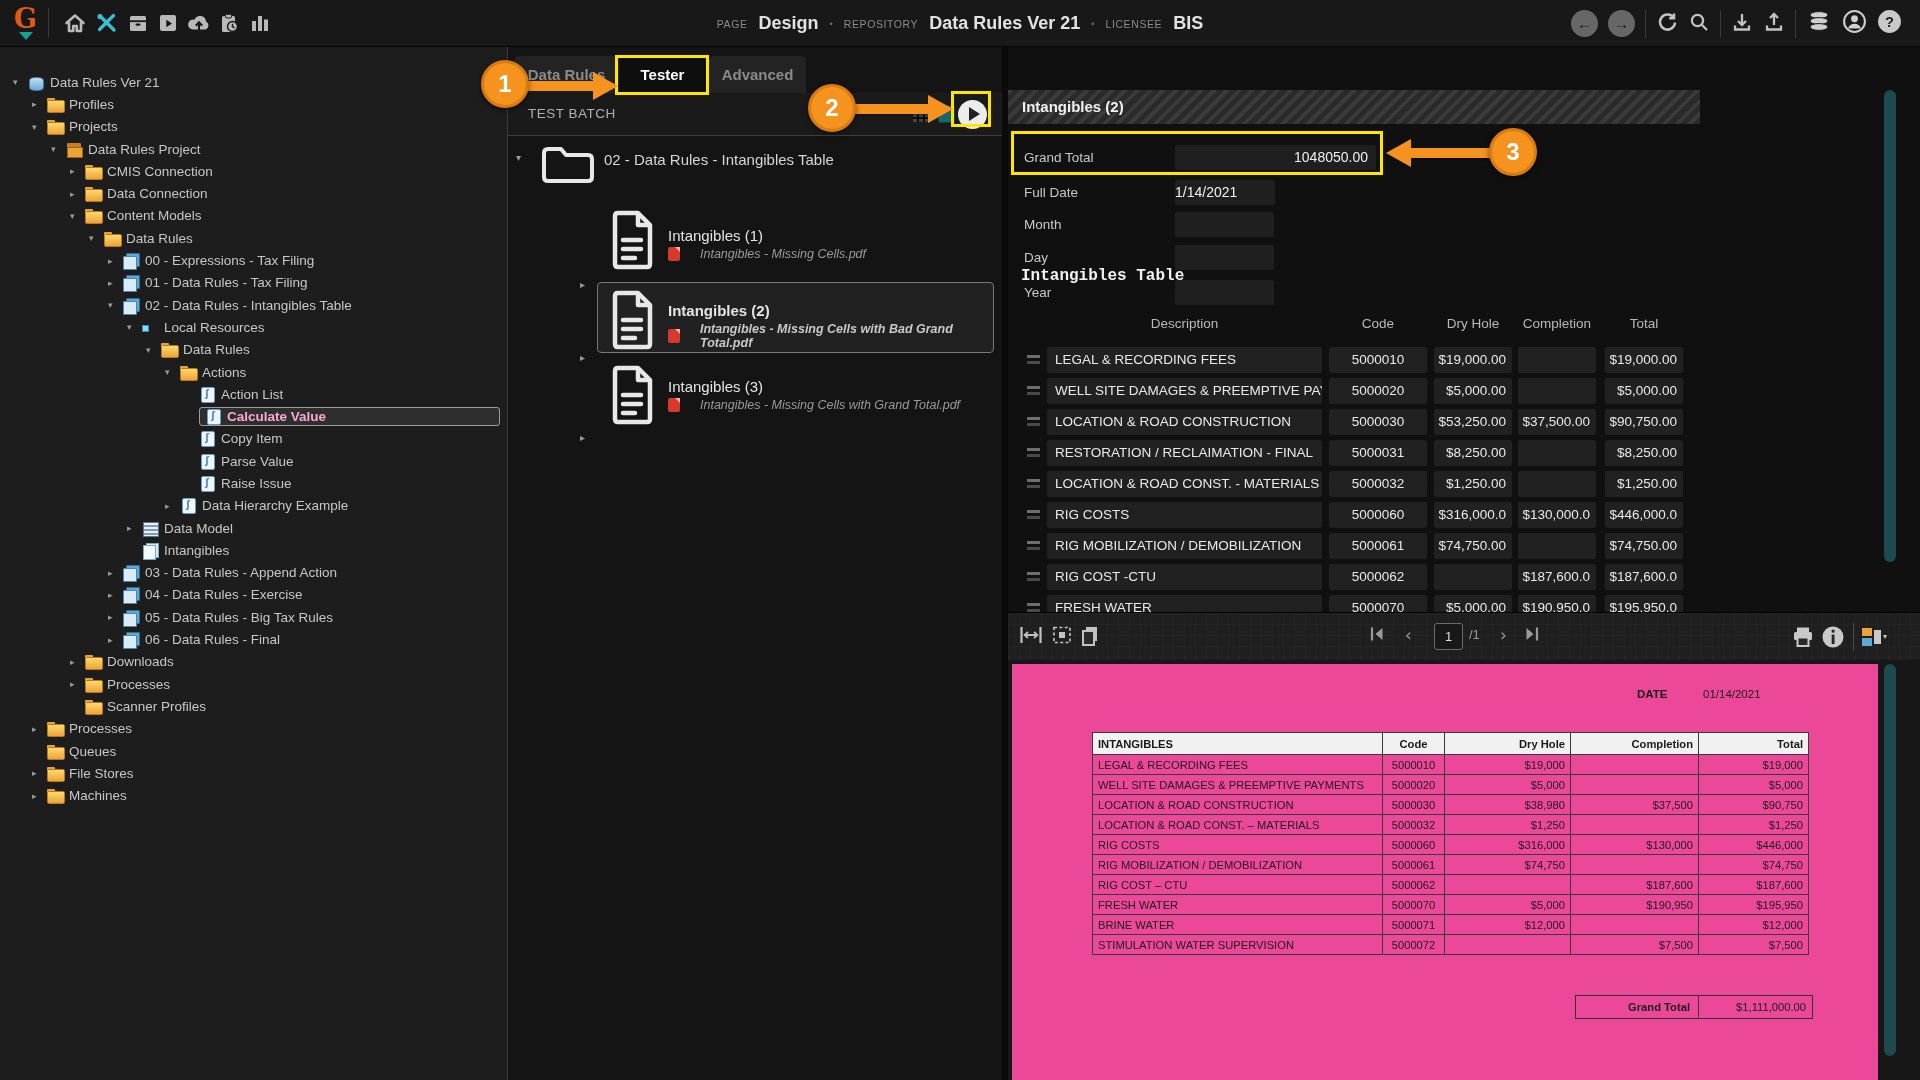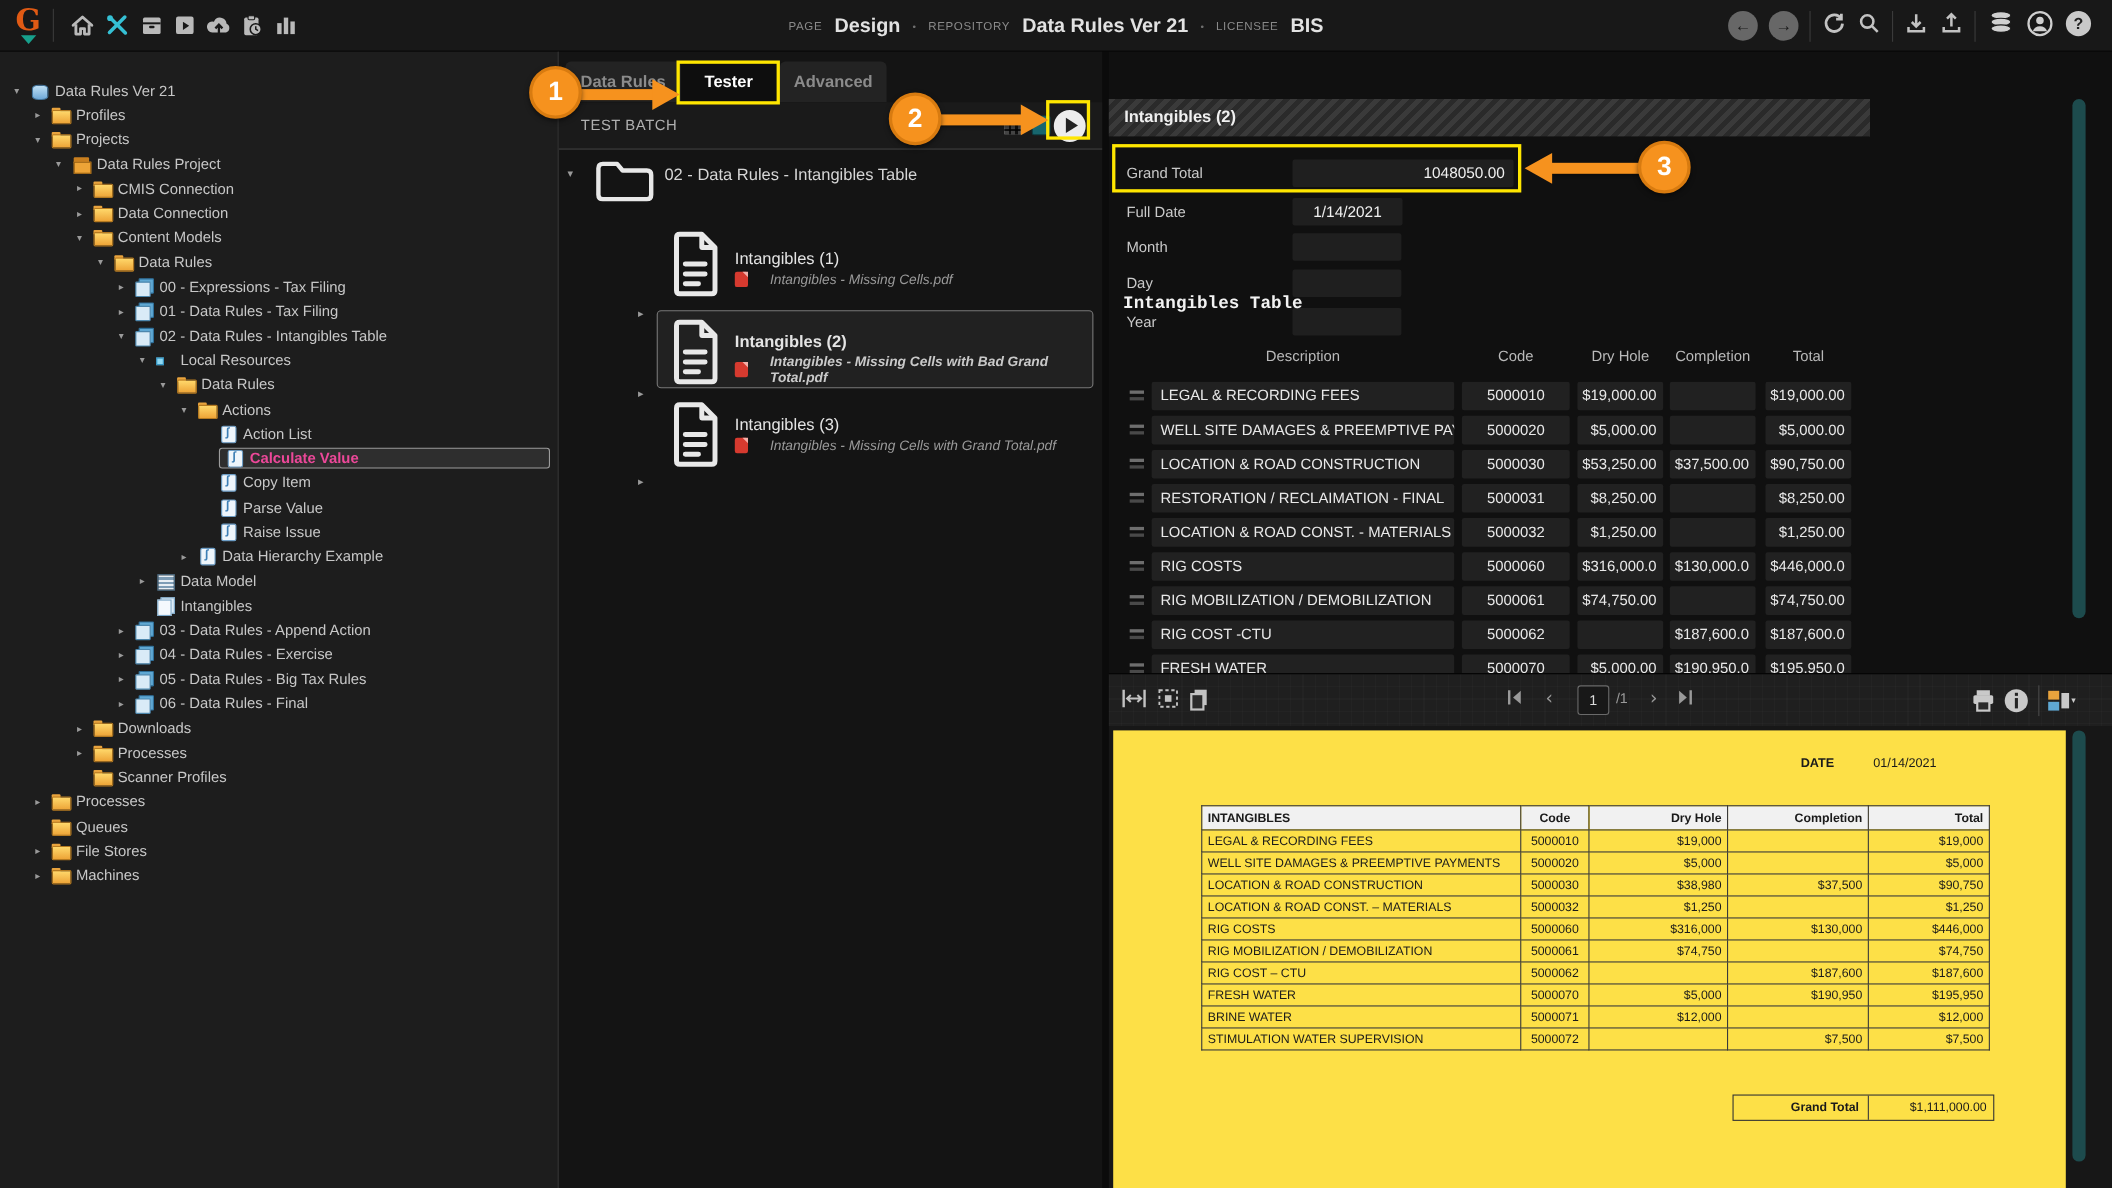--- a/index.html
+++ b/index.html
@@ -19,21 +19,21 @@
   .tb-right { position:absolute; right:18px; top:0; height:47px; display:flex; align-items:center; gap:10px; }
   .nav-circ { width:27px; height:27px; border-radius:50%; background:#676767; color:#191919; font-weight:bold; font-size:15px; display:flex; align-items:center; justify-content:center; cursor:pointer; }
   .vdiv { width:1px; height:28px; background:#3a3a3a; }
 
   
   #tree-panel { position:absolute; left:0; top:47px; width:508px; height:1033px; background:#1d1d1d; border-right:1px solid #3b3b3b; overflow:hidden; }
   #tree { padding-top:24px; }
   .trow { height:22.3px; display:flex; align-items:center; padding-left:calc(13px + var(--lv)*19px); color:#c7c7c7; font-size:13.5px; white-space:nowrap; cursor:pointer; }
   .tarrow { width:15px; flex:none; font-size:9px; color:#9a9a9a; text-align:left; }
   .tlabel { margin-left:5px; }
-  .selbox { display:flex; align-items:center; flex:1; margin-right:7px; border:1px solid #9c9c9c; background:#2e2e2e; border-radius:3px; padding:1px 5px; color:#ec4899; }
+  .selbox { display:flex; align-items:center; flex:1; margin-right:7px; border:1px solid #9c9c9c; background:#2e2e2e; border-radius:3px; padding:1px 5px; color:#f9a8d4; }
   .selbox .tlabel { font-weight:bold; }
 
   
   .ic { display:inline-block; width:17px; height:15px; position:relative; flex:none; vertical-align:middle; }
   .ic-folder::before { content:""; position:absolute; left:0; top:1px; width:8px; height:4px; background:#e8a33d; border-radius:1px 1px 0 0; }
   .ic-folder::after { content:""; position:absolute; left:0; top:3px; width:16px; height:11px; background:linear-gradient(180deg,#ffd86b,#eda437); border-radius:1.5px; border:1px solid #b57a20; }
   .ic-folderres i { position:absolute; left:0px; top:5px; width:7px; height:7px; background:#8fd8f2; border:1px solid #2d8fbf; z-index:2; }
   .ic-db::before { content:""; position:absolute; left:1px; top:2px; width:13px; height:12px; background:linear-gradient(180deg,#bfe0f5,#6fa9d8); border-radius:6px/3.5px; border:1px solid #44769e; }
   .ic-pkg::before { content:""; position:absolute; left:1px; top:1px; width:14px; height:6px; background:#c97f1f; border-radius:1px; }
   .ic-pkg::after { content:""; position:absolute; left:1px; top:5px; width:14px; height:9px; background:#eda437; border:1px solid #9a6213; }
@@ -82,21 +82,21 @@
   .ct-tot  { left:597px; width:78px; text-align:right; padding-right:6px; }
 
   
   #vtoolbar { position:absolute; left:0; top:565px; width:912px; height:48px; background:#1f1f1f; border-top:1px solid #000;
     background-image:repeating-linear-gradient(90deg,rgba(255,255,255,.02) 0 1px,transparent 1px 11px),repeating-linear-gradient(180deg,rgba(255,255,255,.02) 0 1px,transparent 1px 11px); }
   .vt-ico { position:absolute; top:12px; cursor:pointer; }
   .pagebox { position:absolute; left:426px; top:10px; width:29px; height:27px; background:#181818; border:1px solid #6a6a6a; border-radius:3px; color:#dcdcdc; font-size:13px; text-align:center; line-height:25px; cursor:text; }
   .pagetotal { position:absolute; left:461px; top:14px; color:#9a9a9a; font-size:13px; }
   .chev { position:absolute; top:12px; color:#9a9a9a; font-size:17px; cursor:pointer; font-family:"DejaVu Sans",sans-serif; }
   #docarea { position:absolute; left:0; top:613px; width:912px; height:420px; background:#171717; }
-  #docpage { position:absolute; left:4px; top:4px; width:866px; height:416px; background:#fde047; color:#1a1a1a; }
+  #docpage { position:absolute; left:4px; top:4px; width:866px; height:416px; background:#ec4899; color:#1a1a1a; }
   .doc-date-label { position:absolute; left:625px; top:24px; font-size:11.5px; font-weight:bold; }
   .doc-date-value { position:absolute; left:691px; top:24px; font-size:11.5px; }
   #doctable { position:absolute; left:80px; top:68px; border-collapse:collapse; font-size:11.2px; }
   #doctable th, #doctable td { border:1px solid #3a3a3a; height:20px; padding:0 5px; white-space:nowrap; overflow:hidden; }
   #doctable th { height:22px; background:#f1f1f1; font-weight:bold; }
   #doctable .dleft { text-align:left; } #doctable .dcent { text-align:center; } #doctable .drt { text-align:right; }
   #docgt { position:absolute; left:563px; top:331px; display:flex; border:1px solid #333; font-size:11.2px; }
   #docgt .gl { width:123px; height:22px; line-height:22px; text-align:right; padding-right:8px; font-weight:bold; border-right:1px solid #3a3a3a; }
   #docgt .gv { width:113px; height:22px; line-height:22px; text-align:right; padding-right:6px; }
 
@@ -438,21 +438,21 @@
 </div>
 
 <div id="right-panel">
   <div class="hatch">
     <span class="ht">Intangibles (2)</span>
   </div>
 
   <span class="fld-label" style="top:98px">Grand Total</span>
   <div class="fld-input" style="top:98px;width:201px;text-align:right;padding-right:8px">1048050.00</div>
   <span class="fld-label" style="top:133px">Full Date</span>
-  <div class="fld-input" style="top:133px;width:100px;text-align:center">1/14/2021</div>
+  <div class="fld-input" style="top:133px;width:100px;text-align:left">1/14/2021</div>
   <span class="fld-label" style="top:165px">Month</span>
   <div class="fld-input" style="top:165px;width:99px"></div>
   <span class="fld-label" style="top:198px">Day</span>
   <div class="fld-input" style="top:198px;width:99px"></div>
   <span class="fld-label" style="top:233px">Year</span>
   <div class="fld-input" style="top:233px;width:99px"></div>
 
   <div class="sec-title">Intangibles Table</div>
   <span class="col-h" style="left:39px;width:275px">Description</span>
   <span class="col-h" style="left:321px;width:98px">Code</span>

